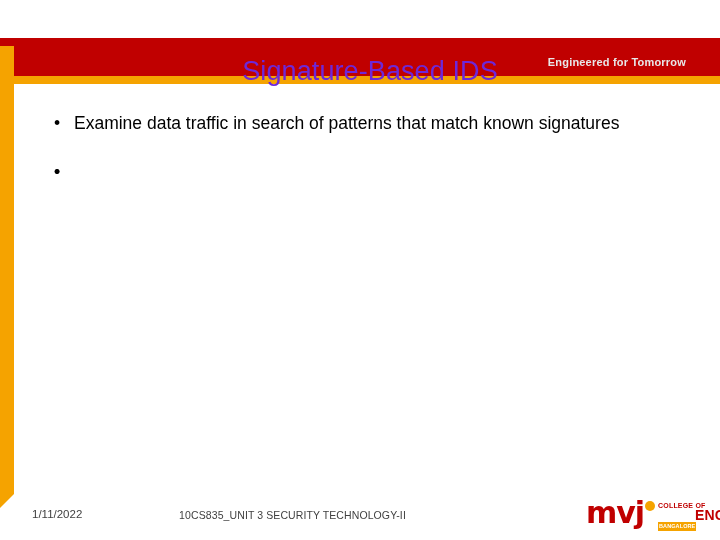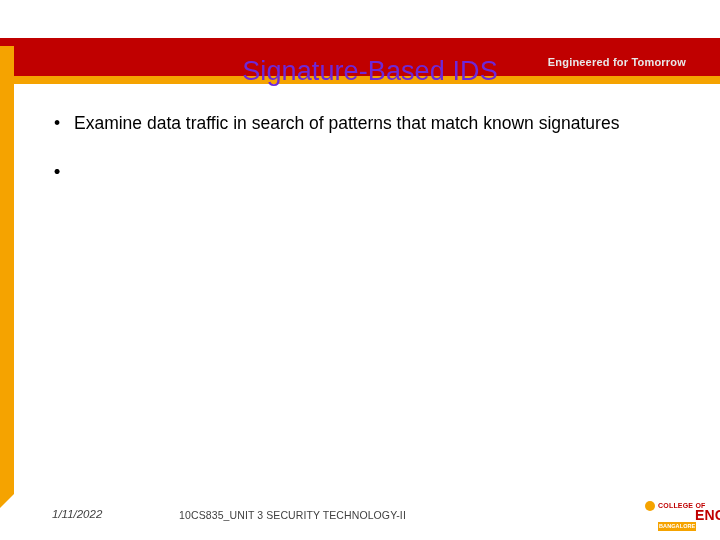--- a/index.html
+++ b/index.html
@@ -123,25 +123,24 @@
     position: absolute;
     left: 18px;
     top: 0;
     font-size: 17.5px;
     line-height: 1.32;
   }
 
   
   .footer-date {
     position: absolute;
-    left: 52px;
+    left: 32px;
     top: 508px;
     font-size: 11.5px;
     color: #3f3f3f;
-    font-style: italic;
   }
   .footer-center {
     position: absolute;
     left: 0;
     top: 509px;
     width: 585px;
     text-align: center;
     font-size: 10.5px;
     color: #3f3f3f;
     letter-spacing: 0.1px;
@@ -234,20 +233,21 @@
     </div>
     <div class="bullet">
       <span class="dot">•</span>
     </div>
   </div>
 
   <div class="footer-date">1/11/2022</div>
   <div class="footer-center">10CS835_UNIT 3 SECURITY TECHNOLOGY-II</div>
 
   <div class="logo">
+    <div class="logo-mvj">mvj</div>
     <div class="logo-dot"></div>
     <div class="logo-lines">
       <div class="logo-line1">COLLEGE OF</div>
       <div class="logo-line2">ENGINEERING</div>
       <div class="logo-line3">BANGALORE</div>
     </div>
   </div>
 
 </div>
 

